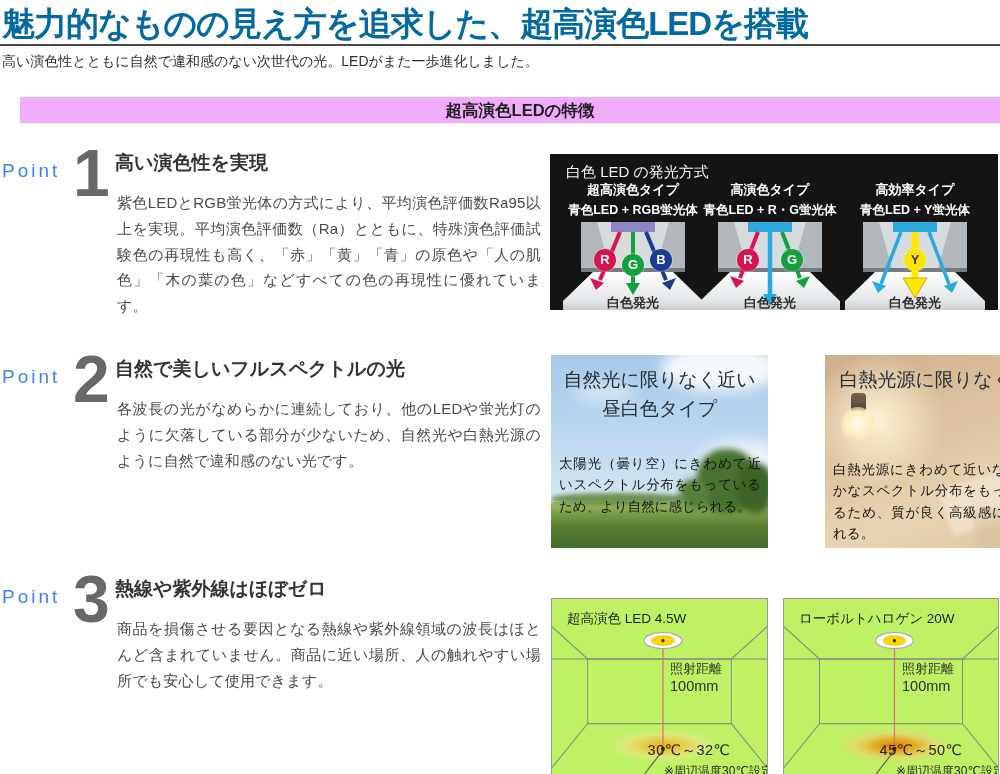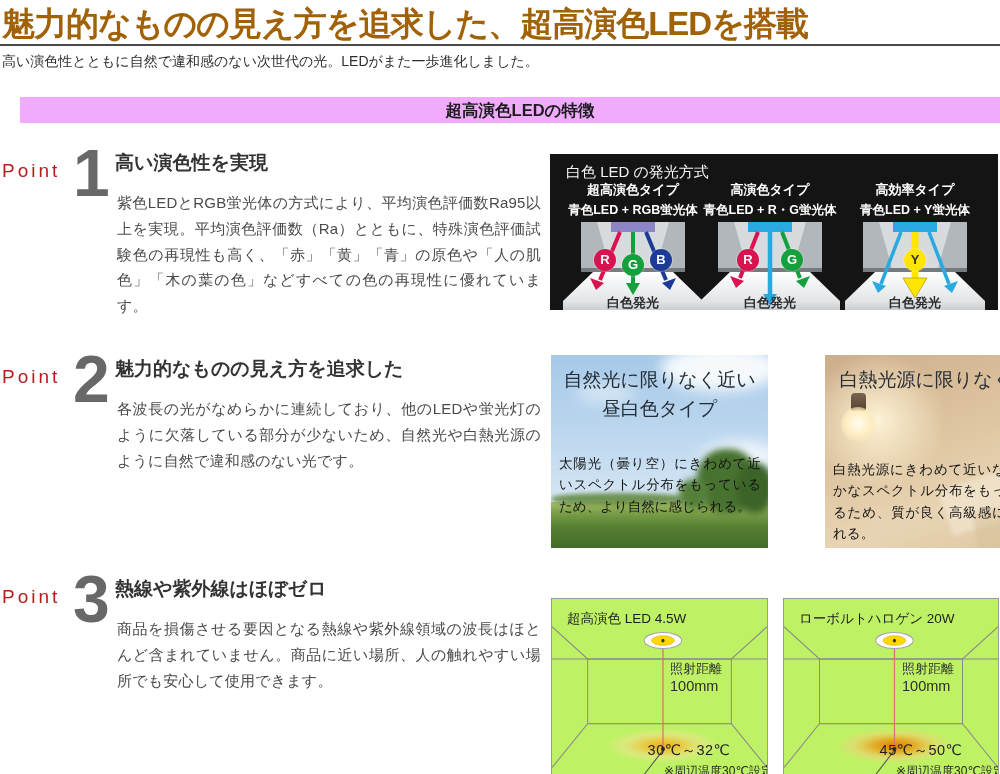--- a/index.html
+++ b/index.html
@@ -1,28 +1,28 @@
 <!DOCTYPE html>
 <html><head>
 <meta charset="utf-8">
 <style>
   html,body{margin:0;padding:0;background:#fff;}
   .page{position:relative;width:1000px;height:774px;background:#fff;overflow:hidden;
         font-family:"Liberation Sans","DejaVu Sans",sans-serif;color:#222;}
 
   
-  .page-title{position:absolute;left:2px;top:2px;font-size:33px;font-weight:800;color:#a16207;letter-spacing:-1px;white-space:nowrap;}
+  .page-title{position:absolute;left:2px;top:2px;font-size:33px;font-weight:800;color:#0369a1;letter-spacing:-1px;white-space:nowrap;}
   .title-rule{position:absolute;left:0;top:44px;width:1000px;height:2px;background:#4a4a4a;}
   .subtitle{position:absolute;left:2px;top:53px;font-size:14px;color:#2e2e2e;}
   .section-bar{position:absolute;left:0;top:97px;width:1000px;height:26px;background:#f0abfc;
                text-align:center;line-height:26px;font-size:16.5px;font-weight:700;color:#1c1c1c;margin-left:20px;}
 
   
   .point{position:absolute;left:0;width:545px;height:200px;}
-  .p-label{position:absolute;left:2px;top:14px;font-size:19px;color:#b91c1c;letter-spacing:3px;}
+  .p-label{position:absolute;left:2px;top:14px;font-size:19px;color:#3b82f6;letter-spacing:3px;}
   .p-num{position:absolute;left:73px;top:-6px;font-size:66px;font-weight:600;color:#686868;line-height:1;}
   .p-head{position:absolute;left:115px;top:4px;font-size:19px;font-weight:600;color:#333;white-space:nowrap;}
   .p-body{position:absolute;left:117px;top:44px;width:424px;font-size:15px;color:#4a4a4a;line-height:1.72;letter-spacing:.2px;text-align:justify;}
 
   
   .led-panel{position:absolute;left:550px;top:154px;width:448px;height:156px;background:#141414;overflow:hidden;}
   .led-title{position:absolute;left:16px;top:9px;font-size:15px;color:#f5f5f5;white-space:nowrap;}
   .led-group{position:absolute;top:27px;width:170px;text-align:center;color:#fff;white-space:nowrap;}
   .lg-name{font-size:13px;font-weight:700;}
   .lg-formula{font-size:12.5px;font-weight:700;margin-top:3px;}
@@ -75,21 +75,21 @@
   <div class="point" style="top:146px;">
     <div class="p-label">Point</div>
     <div class="p-num">1</div>
     <div class="p-head">高い演色性を実現</div>
     <div class="p-body">紫色LEDとRGB蛍光体の方式により、平均演色評価数Ra95以上を実現。平均演色評価数（Ra）とともに、特殊演色評価試験色の再現性も高く、「赤」「黄」「青」の原色や「人の肌色」「木の葉の色」などすべての色の再現性に優れています。</div>
   </div>
 
   <div class="point" style="top:352px;">
     <div class="p-label">Point</div>
     <div class="p-num">2</div>
-    <div class="p-head">魅力的なものの見え方を追求した</div>
+    <div class="p-head">自然で美しいフルスペクトルの光</div>
     <div class="p-body">各波長の光がなめらかに連続しており、他のLEDや蛍光灯のように欠落している部分が少ないため、自然光や白熱光源のように自然で違和感のない光です。</div>
   </div>
 
   <div class="point" style="top:572px;">
     <div class="p-label">Point</div>
     <div class="p-num">3</div>
     <div class="p-head">熱線や紫外線はほぼゼロ</div>
     <div class="p-body">商品を損傷させる要因となる熱線や紫外線領域の波長はほとんど含まれていません。商品に近い場所、人の触れやすい場所でも安心して使用できます。</div>
   </div>
 

